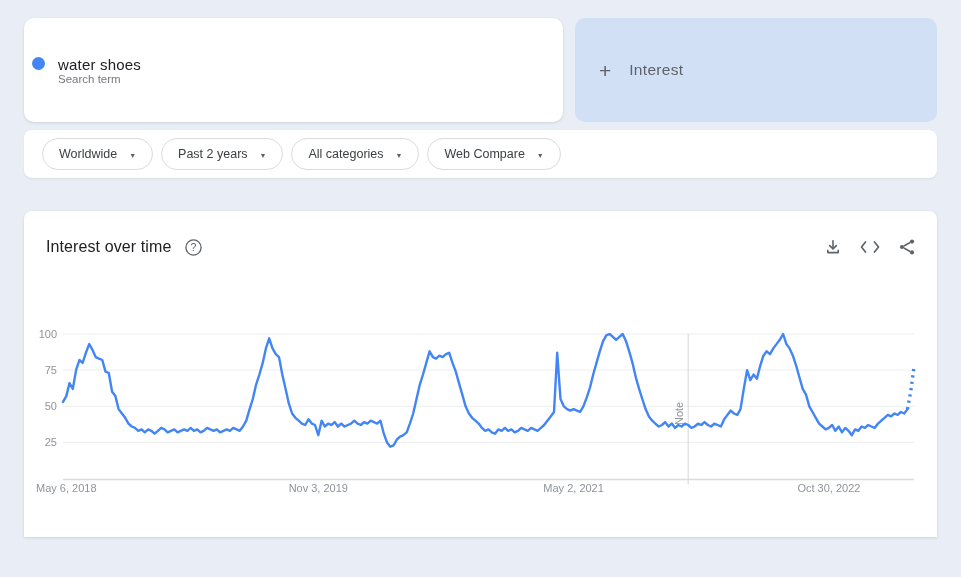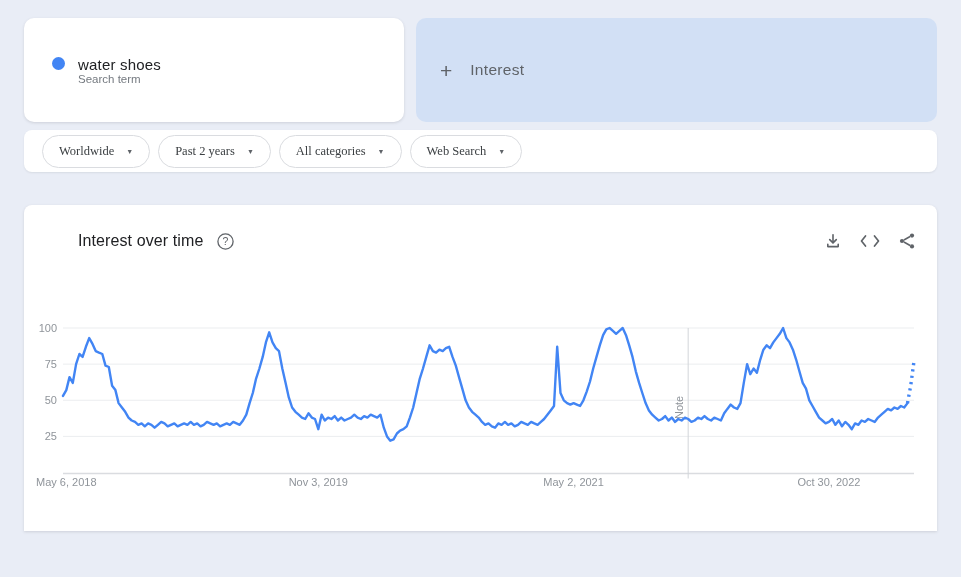--- a/index.html
+++ b/index.html
@@ -5,53 +5,53 @@
   html,body{margin:0;padding:0}
   body{
     width:961px;height:577px;overflow:hidden;
     background:#e9edf6;
     font-family:"Liberation Sans", sans-serif;
     -webkit-font-smoothing:antialiased;
   }
   .top-row{display:flex;gap:12px;padding:18px 24px 0;box-sizing:border-box}
   .card{border-radius:10px;box-sizing:border-box}
   .search-card{
-    width:380px;height:104px;background:#ffffff;
+    width:539px;height:104px;background:#ffffff;
     box-shadow:0 1px 3px rgba(60,64,67,.16);
-    display:flex;align-items:center;padding-left:28px;
+    display:flex;align-items:center;padding-left:8px;
   }
   .dot{width:13px;height:13px;border-radius:50%;background:#4285f4;margin-right:13px;flex:0 0 auto;margin-top:-14px}
   .term{font-size:15px;color:#202124;letter-spacing:.2px}
   .term-sub{font-size:11.5px;color:#757a80;}
   .compare-card{
     flex:1;height:104px;background:#d2e0f5;
     display:flex;align-items:center;padding-left:24px;color:#5f6368;cursor:pointer;
   }
   .plus{font-size:21px;font-weight:400;margin-right:18px;line-height:1}
   .compare-label{font-size:15.5px;letter-spacing:.3px}
 
   .filter-band{
-    margin:8px 24px 0;height:42px;background:#ffffff;border-radius:8px;
+    margin:8px 24px 0;height:48px;background:#ffffff;border-radius:8px;
     box-shadow:0 1px 2px rgba(60,64,67,.10);
-    display:flex;align-items:center;gap:8px;padding-left:18px;box-sizing:border-box;font-family:Liberation Serif, serif;
+    display:flex;align-items:center;gap:8px;padding-left:18px;box-sizing:border-box;
   }
   .pill{
     display:inline-flex;align-items:center;gap:12px;
     border:1px solid #dadce0;border-radius:18px;background:#fff;
     padding:8px 16px;font-size:12.5px;color:#3c4043;cursor:pointer;white-space:nowrap;
   }
   .caret{font-size:7px;color:#5f6368;transform:translateY(.5px)}
 
   .chart-card{
     position:relative;margin:33px 24px 0;height:326px;background:#ffffff;
     border-radius:8px 8px 0 0;box-shadow:0 1px 3px rgba(60,64,67,.16);
   }
   .chart-header{
     position:absolute;top:26px;left:22px;right:20px;z-index:2;
-    display:flex;align-items:center;margin-left:32px;
+    display:flex;align-items:center;
   }
   .chart-title{font-size:16px;color:#202124;letter-spacing:.1px}
   .help-btn{margin-left:13px;display:inline-flex;cursor:pointer}
   .actions{margin-left:auto;display:flex;gap:15px;align-items:center}
   .icon-btn{display:inline-flex;cursor:pointer;padding:1px}
   #trend-svg{position:absolute;left:0;top:0;z-index:1}
 </style>
 </head>
 <body>
 
@@ -76,21 +76,21 @@
   </div>
   <div class="pill">
     <span>Past 2 years</span>
     <span class="caret">▼</span>
   </div>
   <div class="pill">
     <span>All categories</span>
     <span class="caret">▼</span>
   </div>
   <div class="pill">
-    <span>Web Search</span>
+    <span>Web Compare</span>
     <span class="caret">▼</span>
   </div>
 </div>
 
 <div class="chart-card">
   <div class="chart-header">
     <span class="chart-title">Interest over time</span>
     <span class="help-btn">
       <svg width="19" height="19" viewBox="0 0 19 19">
         <circle cx="9.5" cy="9.5" r="7.6" fill="none" stroke="#5f6368" stroke-width="1.3"></circle>

